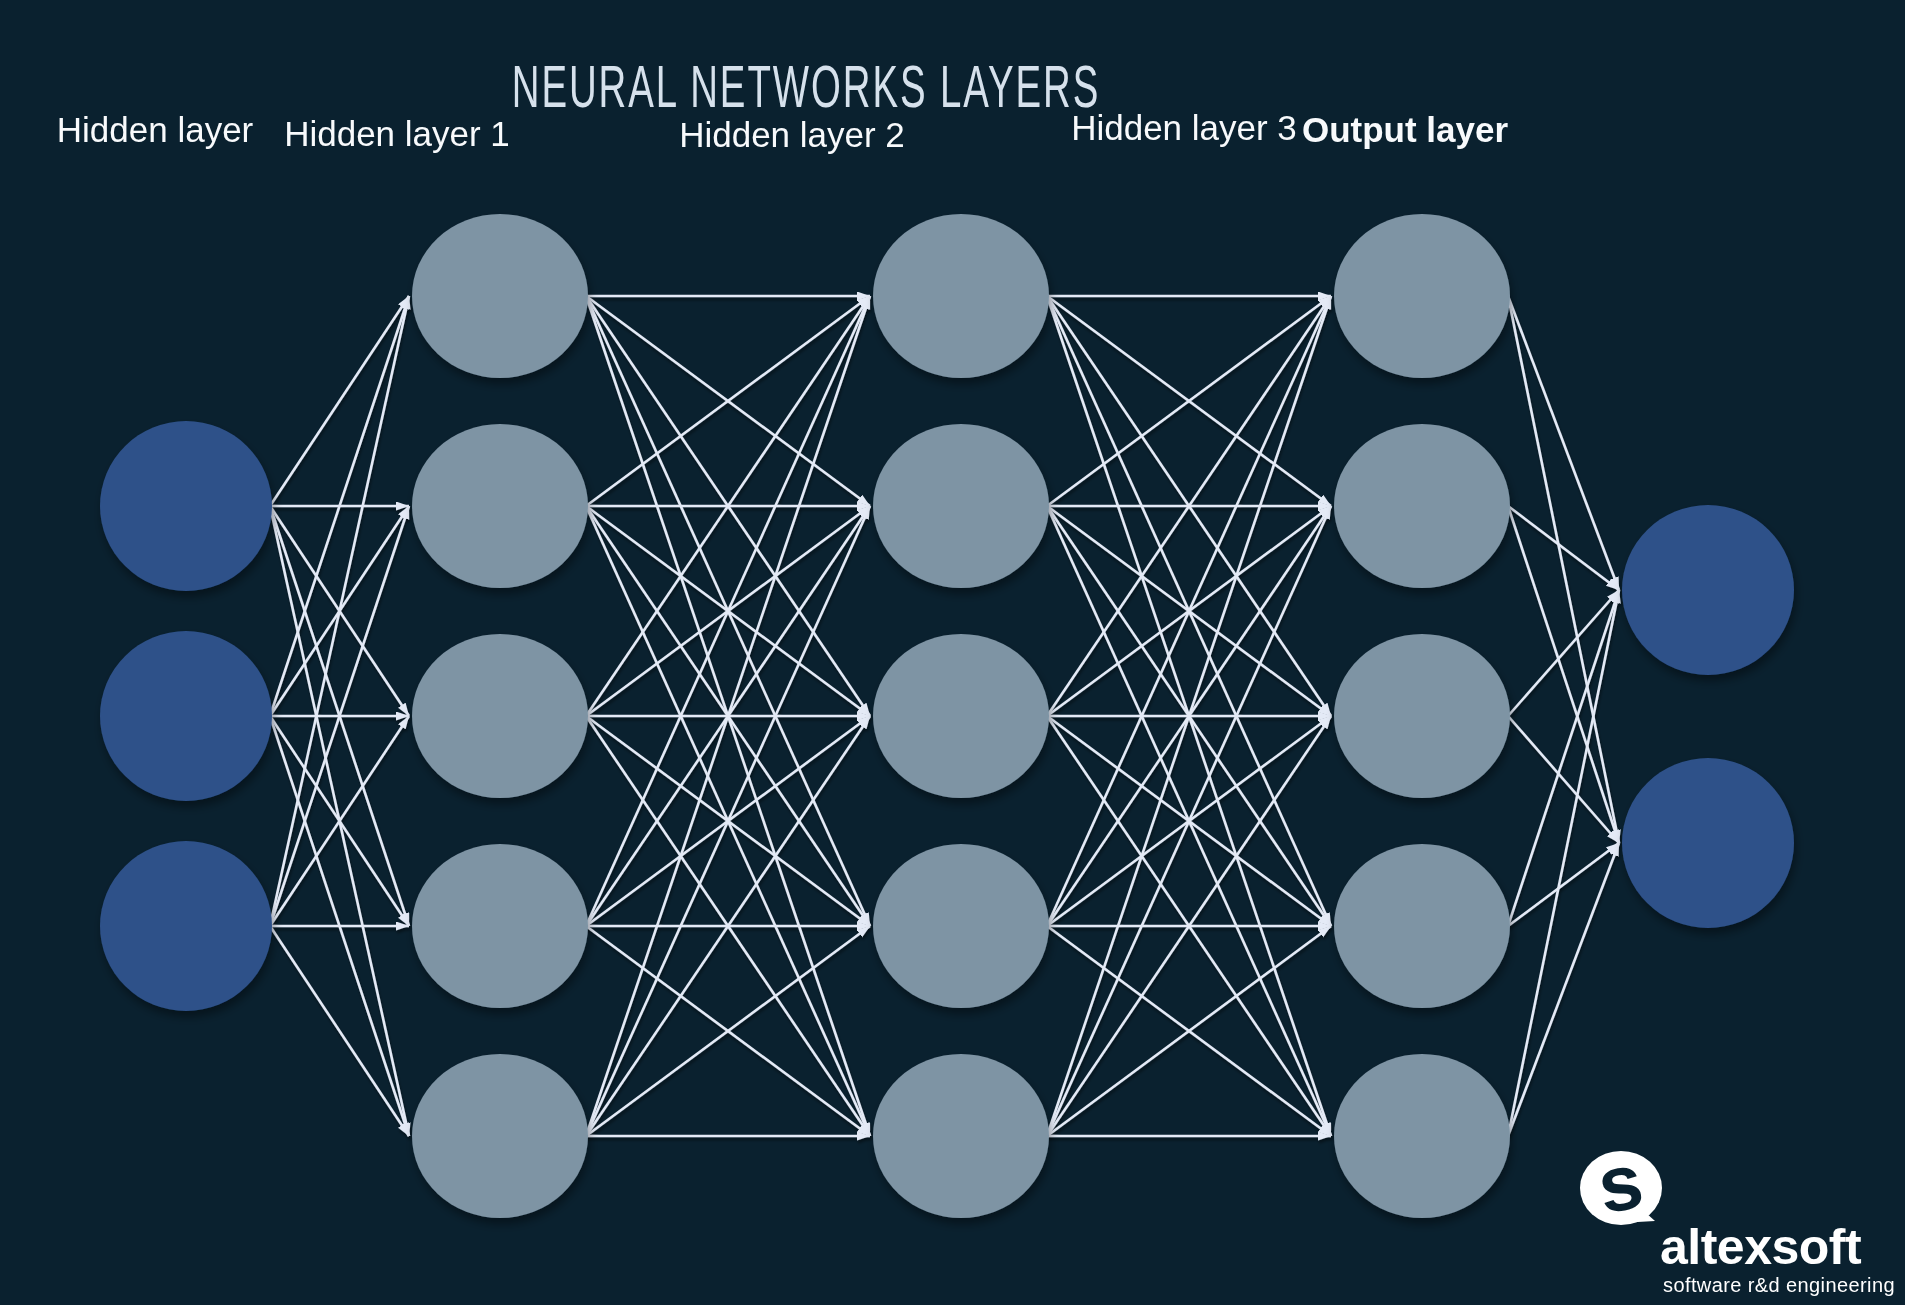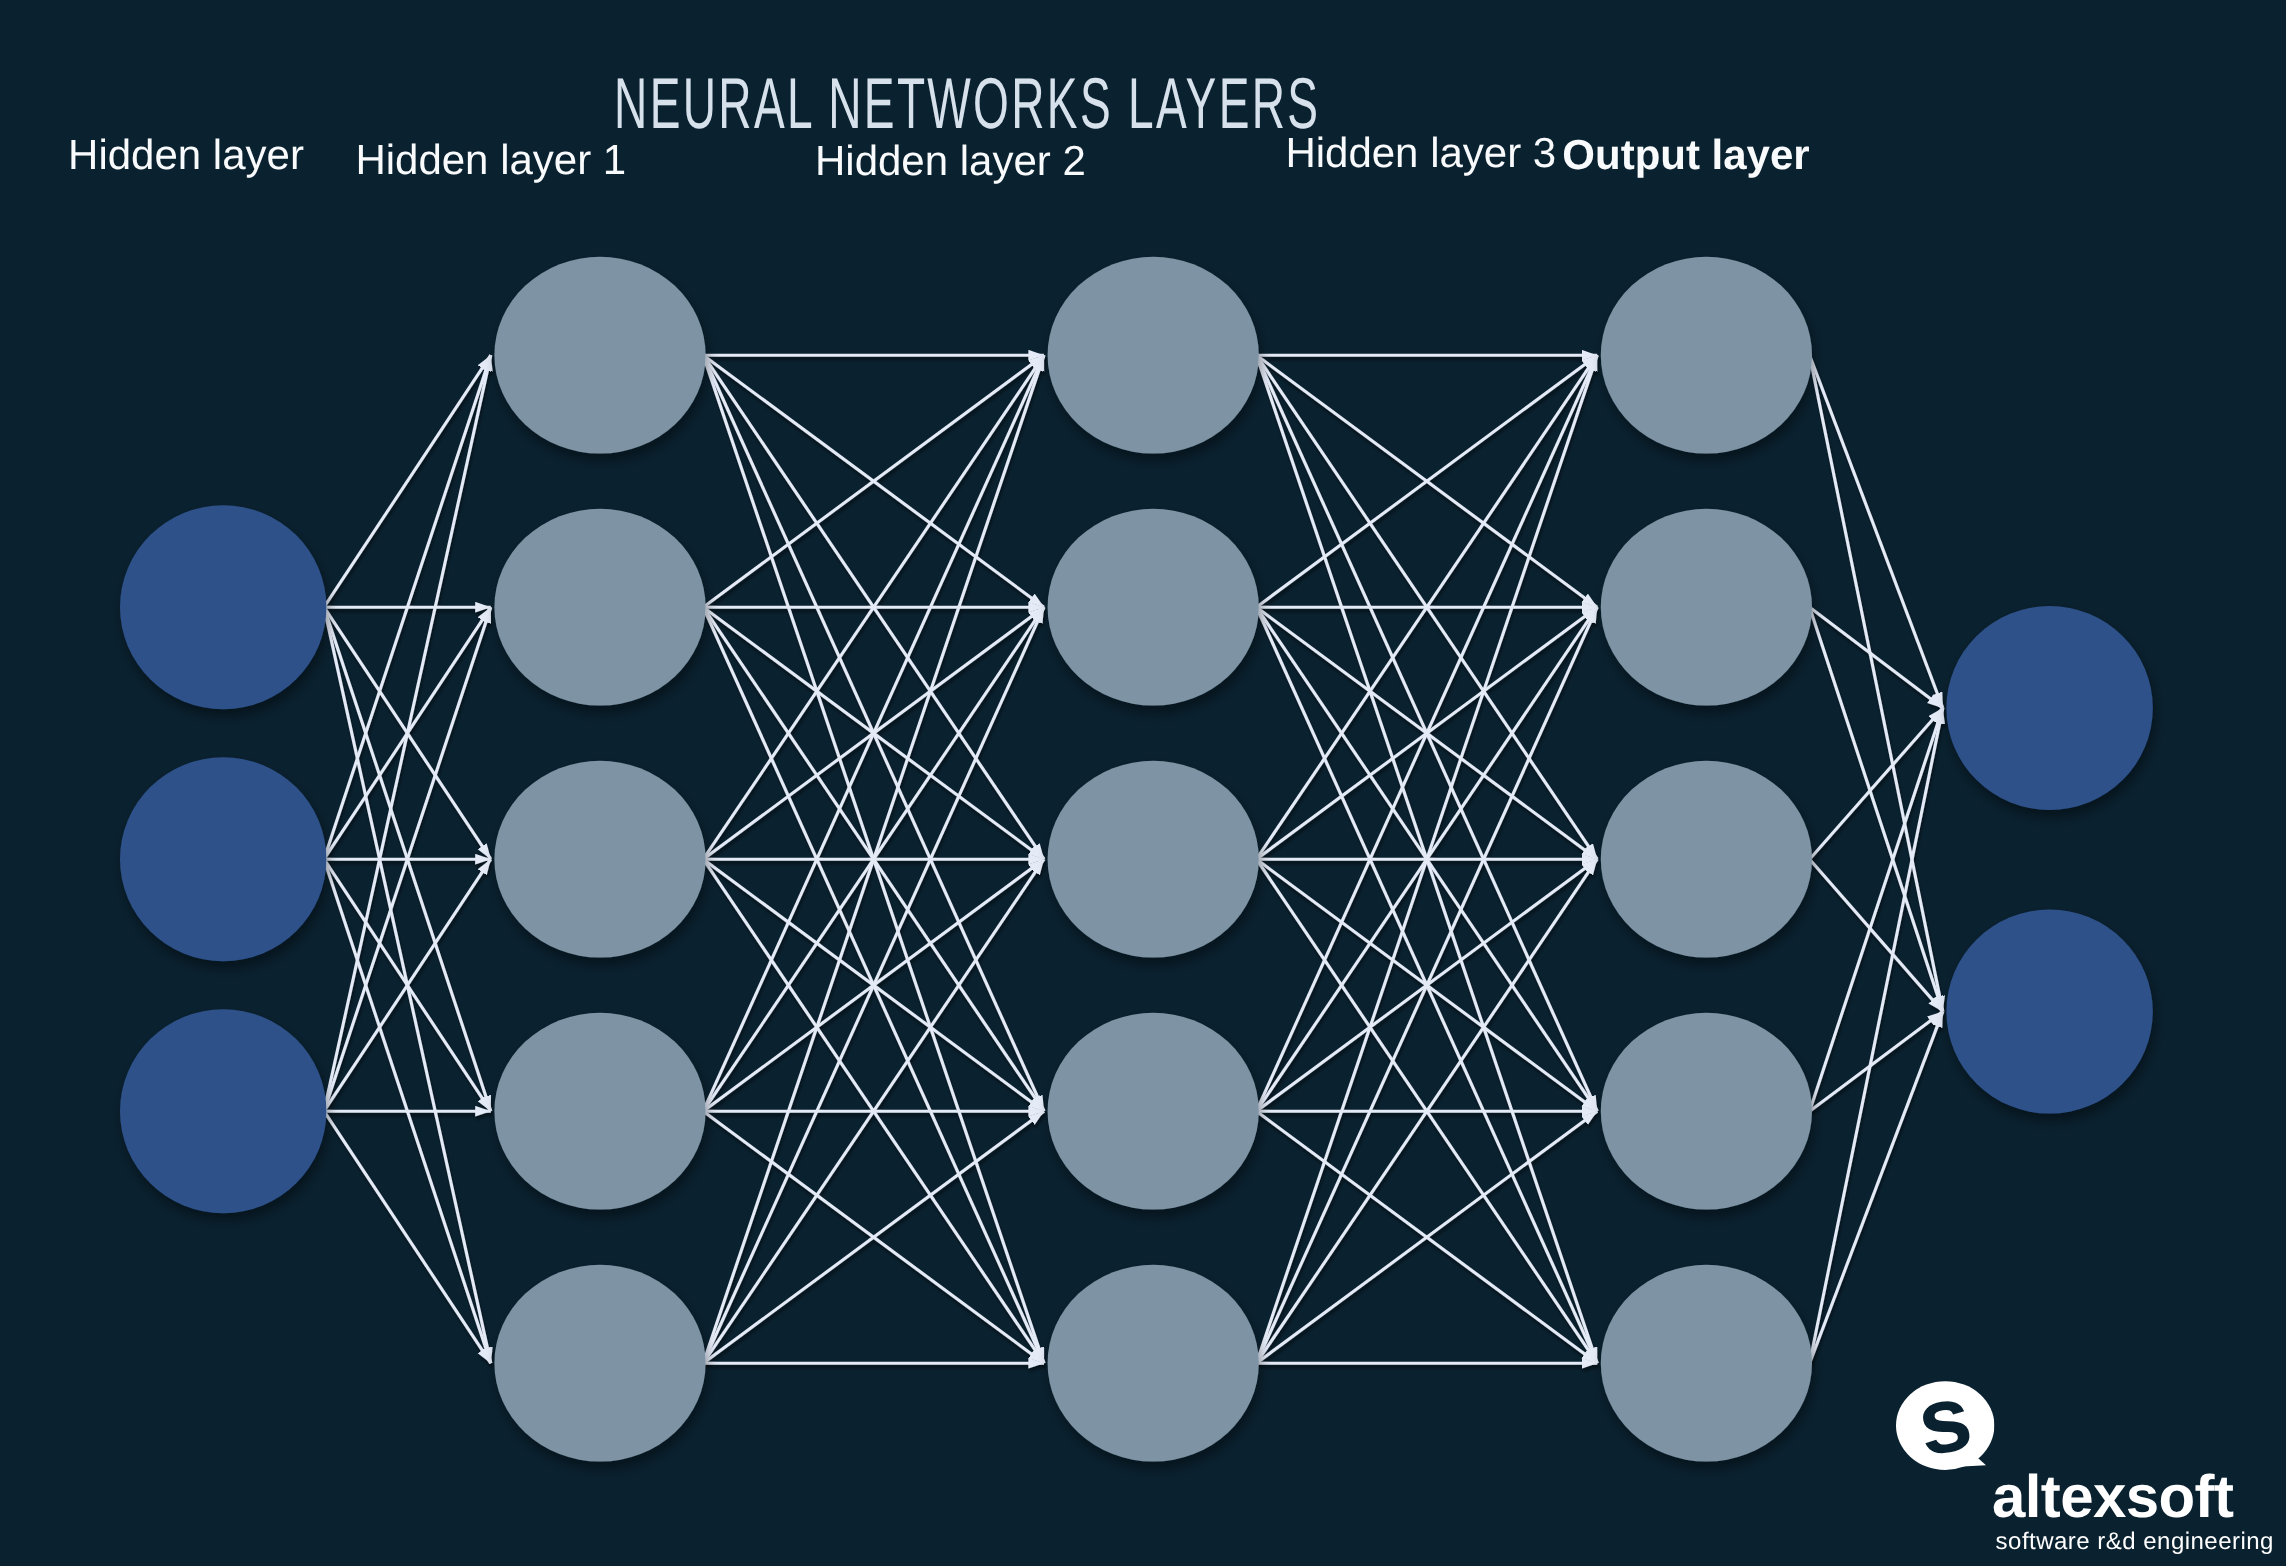--- a/index.html
+++ b/index.html
@@ -152,21 +152,21 @@
         <ellipse cx="1422" cy="716" rx="88" ry="82" fill="#7e94a4" filter="url(#nshadow)"></ellipse>
         <ellipse cx="1422" cy="926" rx="88" ry="82" fill="#7e94a4" filter="url(#nshadow)"></ellipse>
         <ellipse cx="1422" cy="1136" rx="88" ry="82" fill="#7e94a4" filter="url(#nshadow)"></ellipse>
         <ellipse cx="1708" cy="590" rx="86" ry="85" fill="#2e5189" filter="url(#nshadow)"></ellipse>
         <ellipse cx="1708" cy="843" rx="86" ry="85" fill="#2e5189" filter="url(#nshadow)"></ellipse>
       </g>
     </svg>
 
   <div id="layer-labels">
       <div class="layer-label" style="left: 155px; top: 110px;">Hidden layer</div>
-      <div class="layer-label" style="left: 409px; top: 114px;">Hidden layer 1</div>
+      <div class="layer-label" style="left: 397px; top: 114px;">Hidden layer 1</div>
       <div class="layer-label" style="left: 792px; top: 115px; text-align: right;">Hidden layer 2</div>
       <div class="layer-label" style="left: 1184px; top: 108px;">Hidden layer 3</div>
       <div class="layer-label" style="left: 1405px; top: 110px; font-weight: bold;">Output layer</div>
     </div>
 
   <div class="logo">
     <svg class="mark" width="84" height="82" viewBox="0 0 84 82">
       <ellipse cx="43" cy="40" rx="41" ry="37" fill="#ffffff"></ellipse>
       <path d="M58,56 L77,73 L42,75 Z" fill="#ffffff"></path>
       <text x="43" y="62" text-anchor="middle" font-size="78" font-weight="bold" font-family="'Liberation Sans',sans-serif" fill="#0a212f" transform="rotate(-10 43 40)">s</text>

